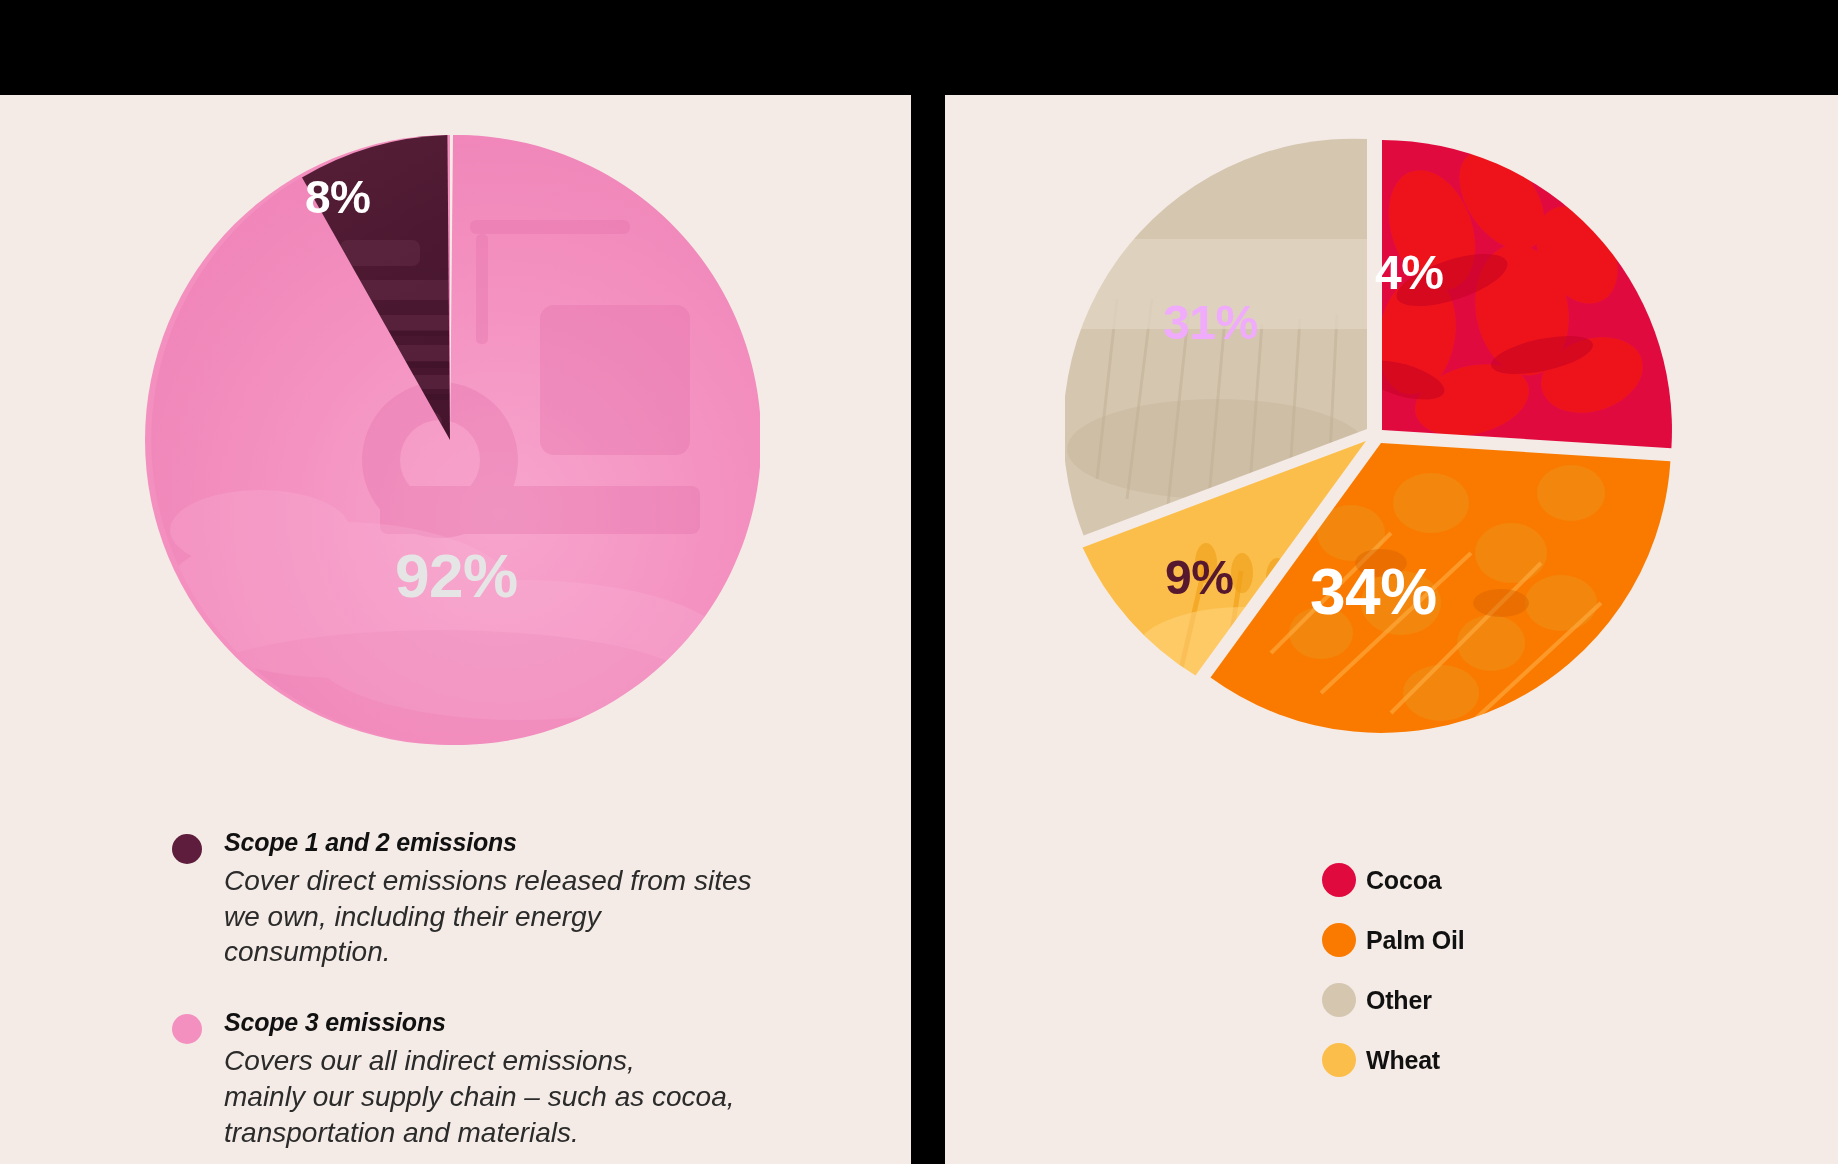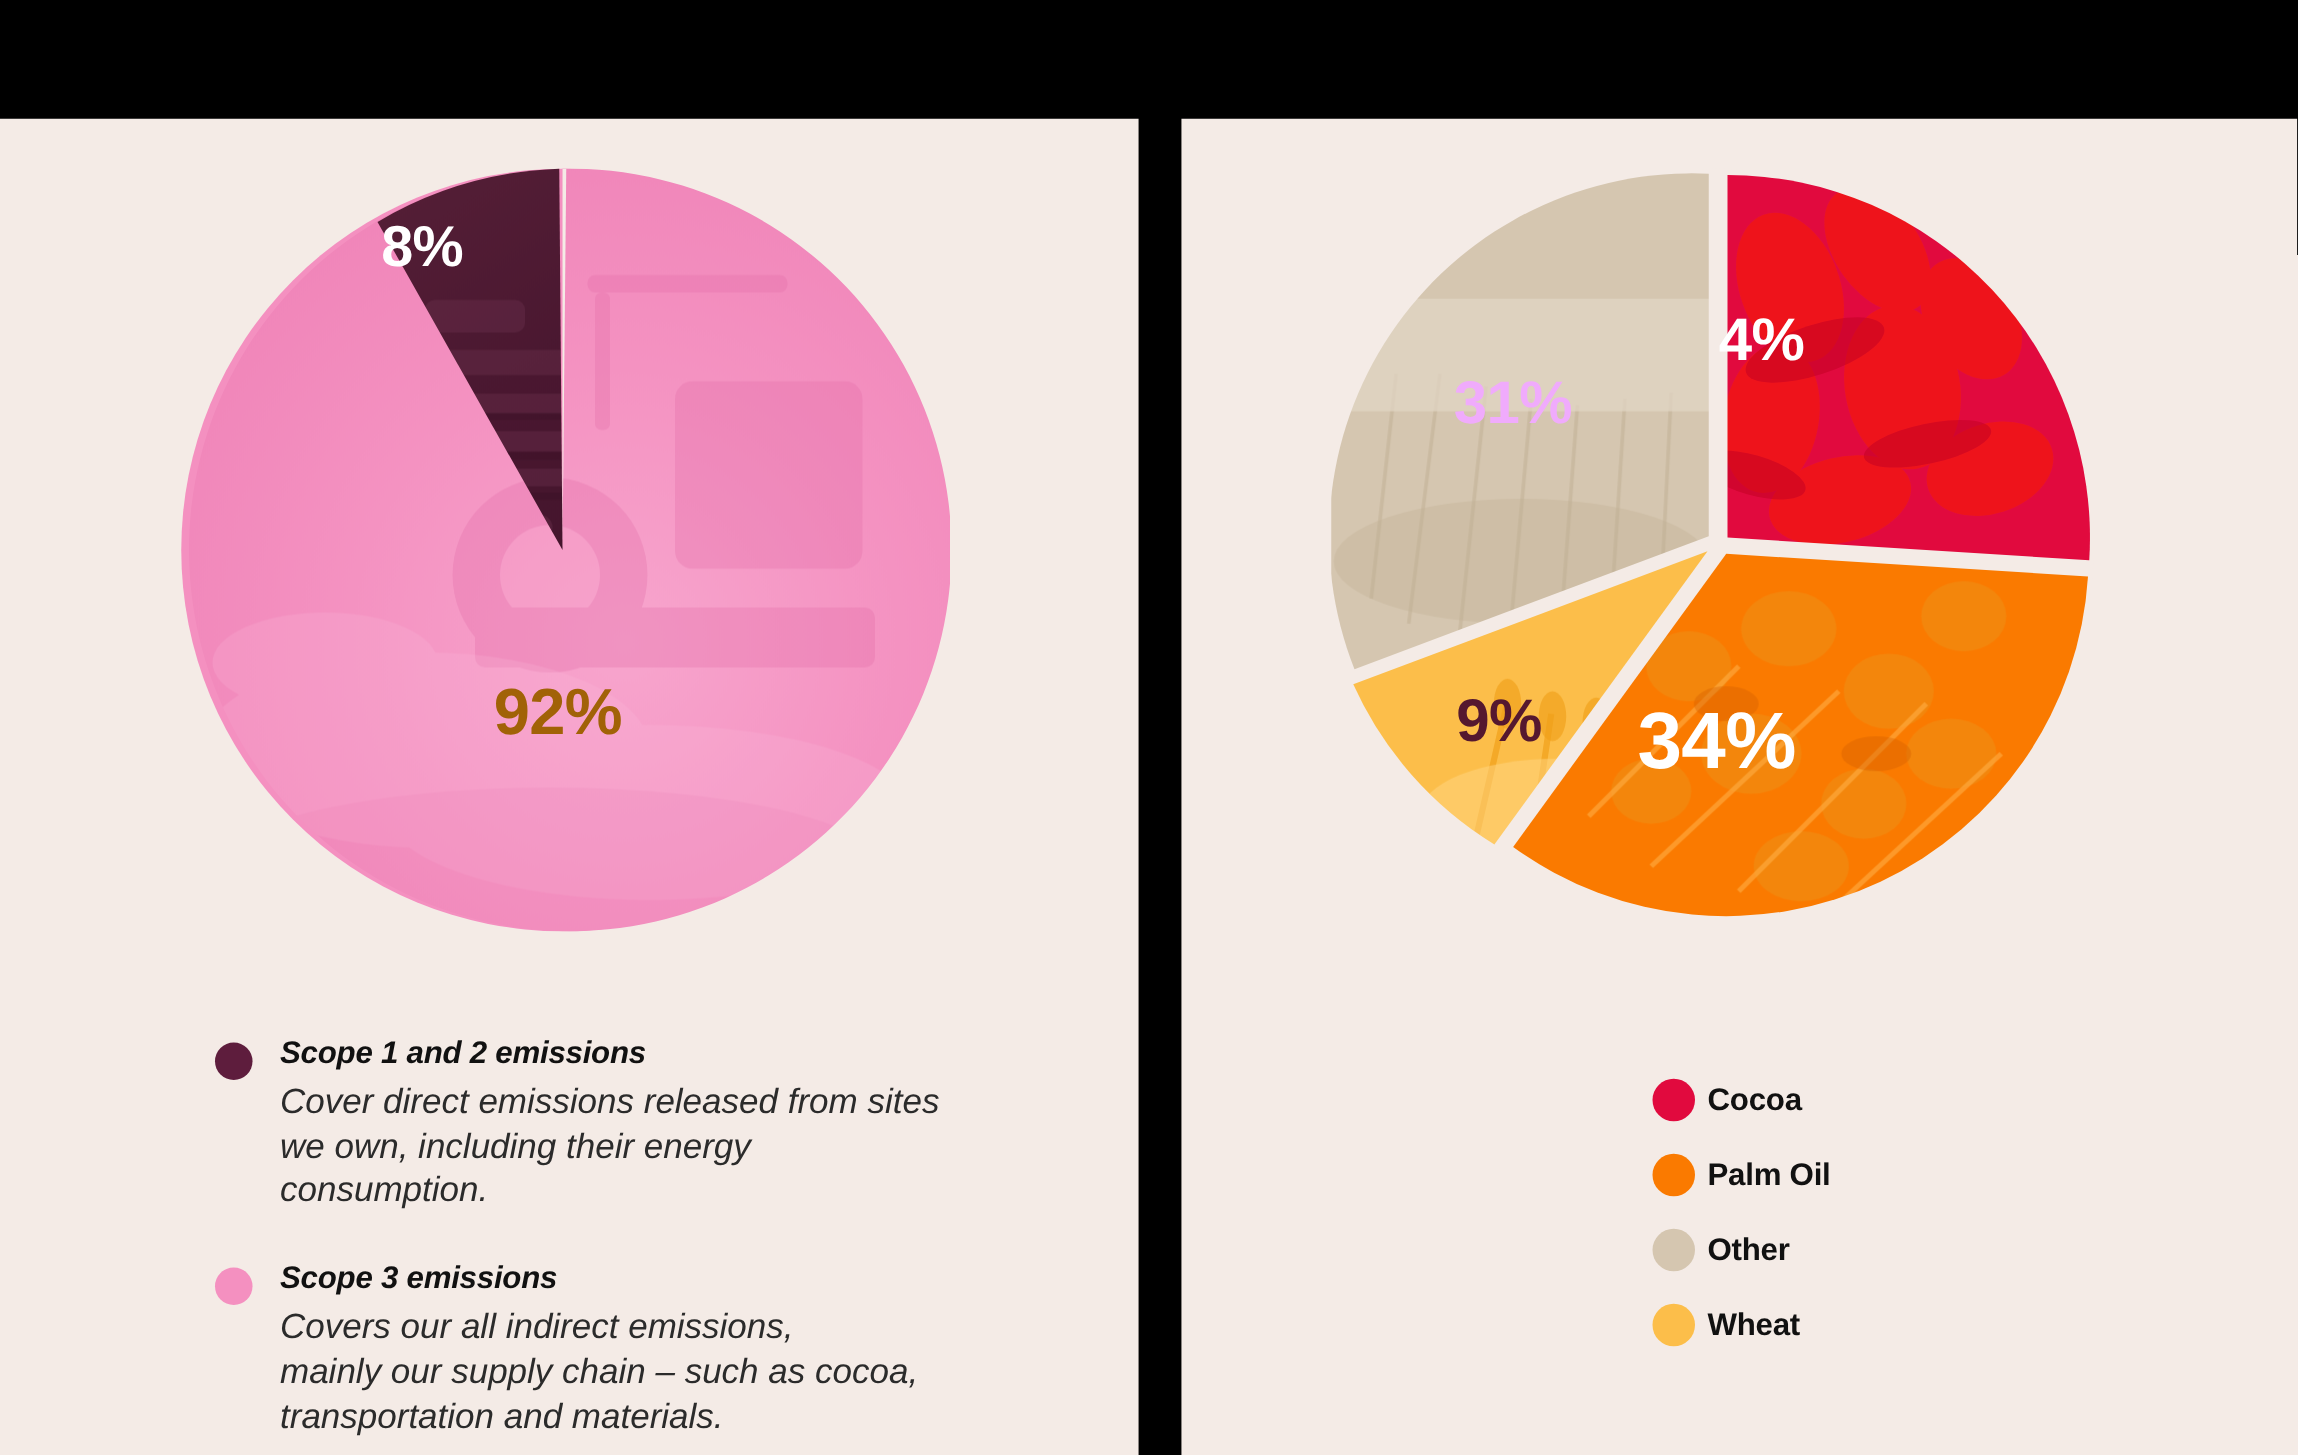--- a/index.html
+++ b/index.html
@@ -43,21 +43,21 @@
 
   
   .pie-label {
     position: absolute;
     font-weight: 700;
     letter-spacing: -0.5px;
     white-space: nowrap;
     pointer-events: none;
   }
   .lbl-8  { left: 165px; top:  40px; font-size: 46px; color: #FFFFFF; }
-  .lbl-92 { left: 255px; top: 410px; font-size: 52px; color: #a16207; }
+  .lbl-92 { left: 255px; top: 410px; font-size: 62px; color: #e5e5e5; }
 
   .lbl-26 { left: 310px; top: 120px; font-size: 48px; color: #FFFFFF; }
   .lbl-34 { left: 245px; top: 430px; font-size: 64px; color: #FFFFFF; }
   .lbl-31 { left:  98px; top: 170px; font-size: 48px; color: #f0abfc; text-align: center; }
   .lbl-9  { left: 100px; top: 425px; font-size: 48px; color: #55182F; }
 
   
   #legend-left {
     position: absolute;
     left: 172px;

